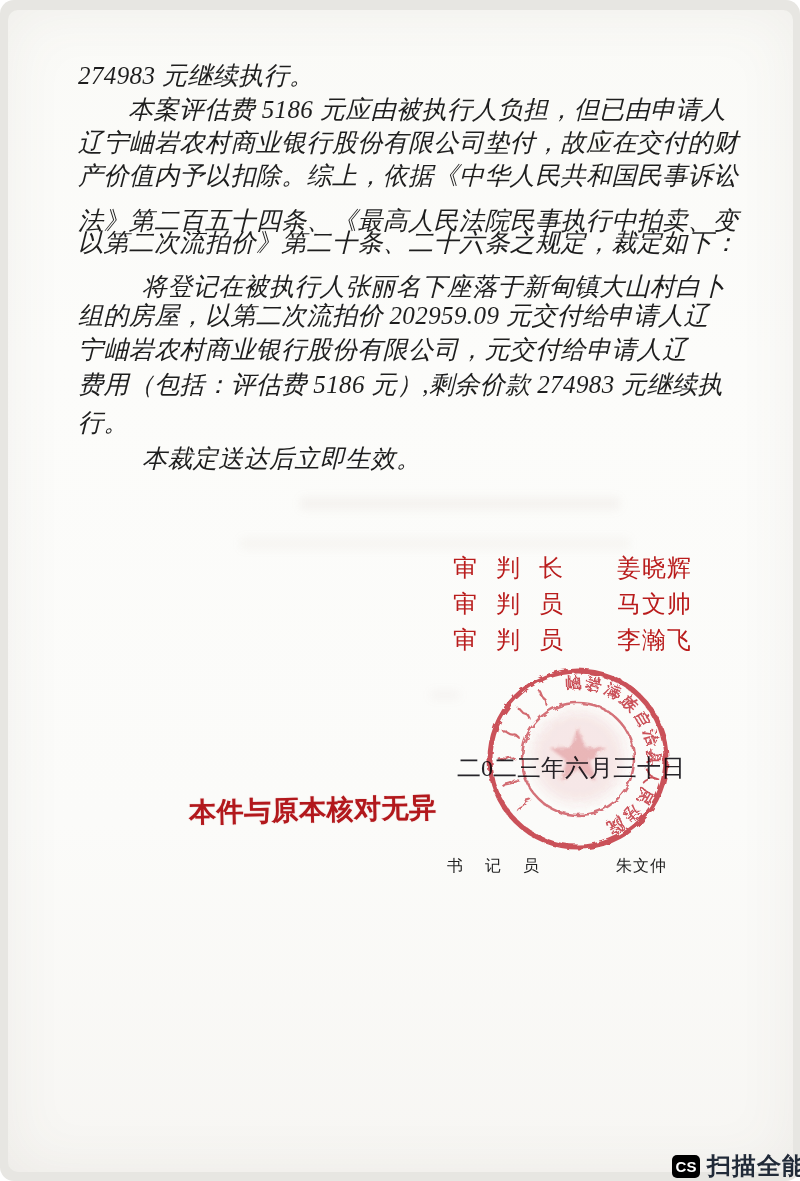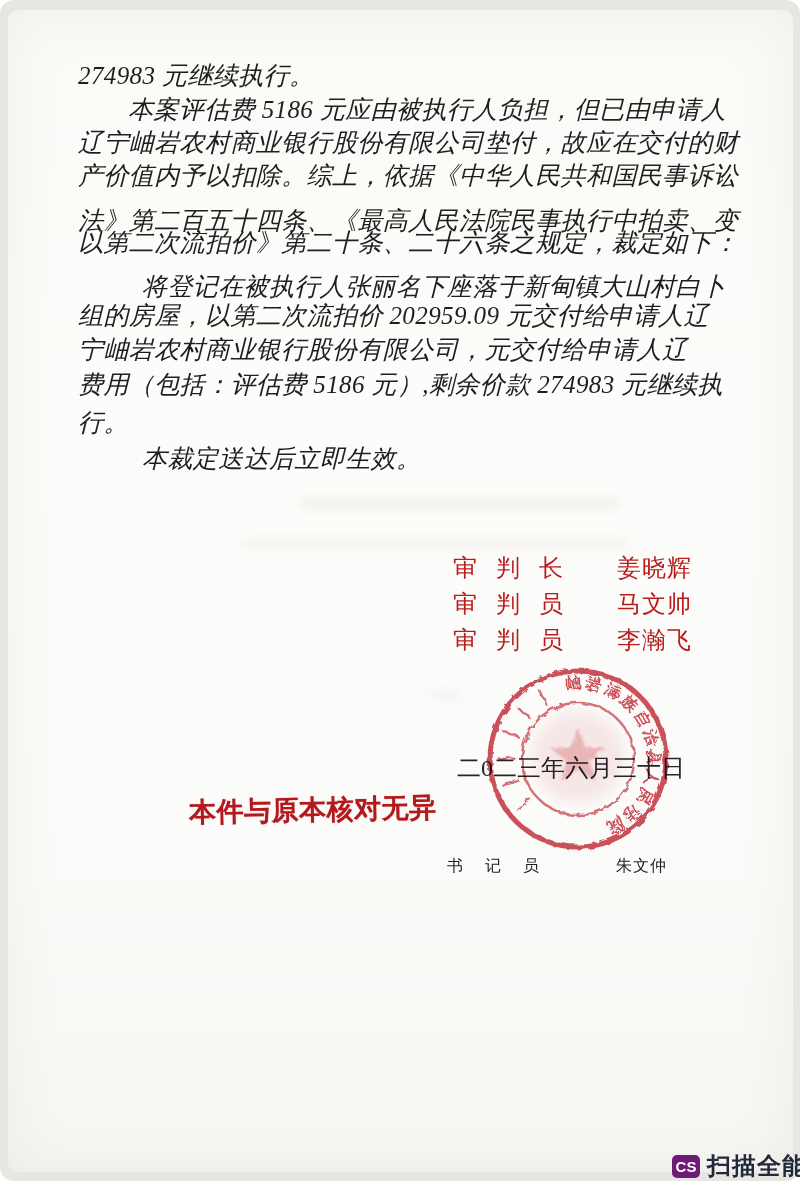--- a/index.html
+++ b/index.html
@@ -66,21 +66,21 @@
   .ghost{position:absolute;background:rgba(150,132,112,0.07);filter:blur(4px);border-radius:4px;z-index:1;}
   .g1{left:300px;top:497px;width:320px;height:13px;}
   .g2{left:240px;top:537px;width:390px;height:13px;background:rgba(150,132,112,0.05);}
   .g3{left:430px;top:690px;width:30px;height:10px;background:rgba(150,120,110,0.05);}
   
   .cam{
     position:absolute;left:672px;top:1150px;z-index:6;display:flex;align-items:center;
     font-family:"Liberation Sans","DejaVu Sans",sans-serif;white-space:nowrap;
   }
   .cam-badge{
-    width:28px;height:23px;border-radius:5px;background:#701a75;color:#ffffff;
+    width:28px;height:23px;border-radius:5px;background:#000000;color:#ffffff;
     font-weight:bold;font-size:15px;display:flex;align-items:center;justify-content:center;
   }
   .cam-label{margin-left:7px;font-size:24px;font-weight:600;color:#212a38;letter-spacing:1px;}
 </style>
 </head>
 <body>
 
 <div class="scan-bg"></div>
 <div class="paper"></div>
 

